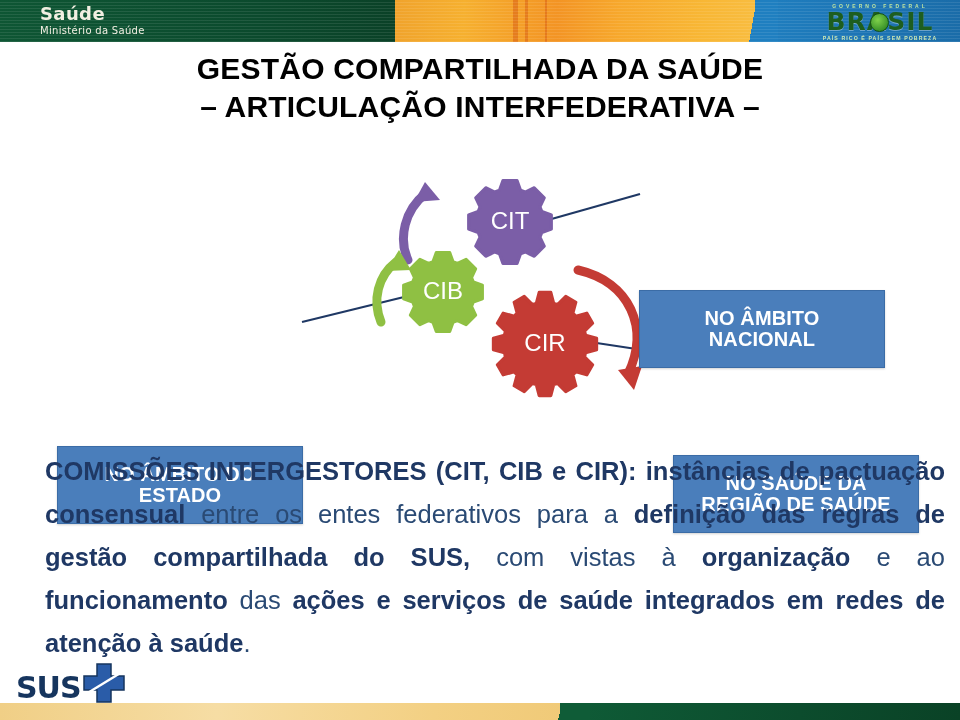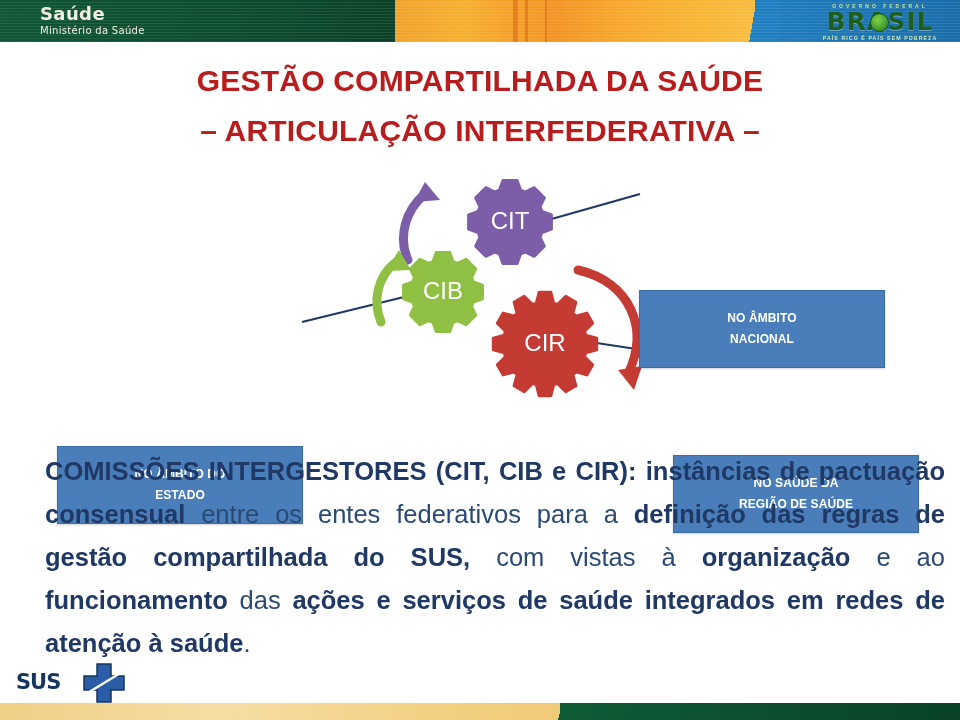--- a/index.html
+++ b/index.html
@@ -37,29 +37,29 @@
   .br-logo .br-top{font-size:5px;color:#bfe4a0;letter-spacing:3px;line-height:7px;font-weight:bold;}
   .br-logo .br-main{font-size:25px;line-height:24px;font-weight:bold;color:#1d5e1f;
       letter-spacing:1px;font-family:"DejaVu Sans", sans-serif;
       text-shadow:0 1px 0 rgba(255,255,255,.35);position:relative;}
   .br-logo .br-bot{font-size:5.2px;color:#cfe9b4;letter-spacing:1.1px;line-height:8px;font-weight:bold;}
   .br-ball{position:absolute;left:56px;top:3px;width:17px;height:17px;border-radius:50%;
       background:radial-gradient(circle at 40% 35%,#7fd14a,#1f7a1c);border:1px solid #155214;}
 
   
   .title-wrap{position:absolute;left:0;top:50px;width:960px;text-align:center;}
-  .title-line{color:#b91c1c;font-weight:bold;font-size:30px;line-height:38px;
-      letter-spacing:.2px;font-family:"Liberation Sans", sans-serif;margin-top:12px;}
+  .title-line{color:#000000;font-weight:bold;font-size:30px;line-height:38px;
+      letter-spacing:.2px;font-family:"Liberation Sans", sans-serif;}
 
   
   .diagram{position:absolute;left:0;top:142px;width:960px;height:280px;}
   .diagram svg{position:absolute;left:0;top:0;}
 
   .callout{position:absolute;background:#4a7ebb;border:1.5px solid #3b6ca6;
-      color:#ffffff;font-weight:bold;font-size:12px;line-height:21px;text-align:center;
+      color:#ffffff;font-weight:bold;font-size:20px;line-height:21px;text-align:center;
       display:flex;align-items:center;justify-content:center;
       font-family:"Liberation Sans", sans-serif;letter-spacing:.1px;
       box-shadow:0 1px 2px rgba(0,0,0,.18);}
   #callout-nacional{left:639px;top:148px;width:244px;height:76px;}
   #callout-estado{left:57px;top:276px;width:244px;height:76px;margin-top:28px;}
   #callout-regiao{left:673px;top:313px;width:244px;height:76px;}
 
   .gear-label{font-family:"Liberation Sans", sans-serif;fill:#ffffff;font-size:24px;
       text-anchor:middle;dominant-baseline:middle;}
 
@@ -71,21 +71,21 @@
 
   
   .footer-bar{position:absolute;left:0;top:703px;width:960px;height:17px;overflow:hidden;}
   .footer-gold{position:absolute;left:0;top:0;width:620px;height:17px;
       background:linear-gradient(92deg,#f0cf86 0%,#f6dda4 35%,#f3d083 70%,#efc773 100%);}
   .footer-green{position:absolute;left:560px;top:0;width:400px;height:17px;
       background:linear-gradient(95deg,#0f5c37 0%,#0c4c2d 60%,#0a4226 100%);}
   .footer-green:before{content:"";position:absolute;left:-30px;top:0;width:60px;height:17px;
       background:linear-gradient(103deg,transparent 0 50%,#0f5c37 50% 100%);}
   .sus-logo{position:absolute;left:16px;top:660px;width:130px;height:44px;}
-  .sus-text{position:absolute;left:0;top:10px;font-size:21px;font-weight:bold;color:#16355e;
+  .sus-text{position:absolute;left:0;top:10px;font-size:30px;font-weight:bold;color:#16355e;
       font-family:"DejaVu Sans", sans-serif;letter-spacing:-1px;}
   .sus-cross{position:absolute;left:66px;top:3px;width:44px;height:40px;}
 </style>
 </head>
 <body>
 
 <div class="slide">
 
   <div class="banner">
     <div class="banner-green"></div>

